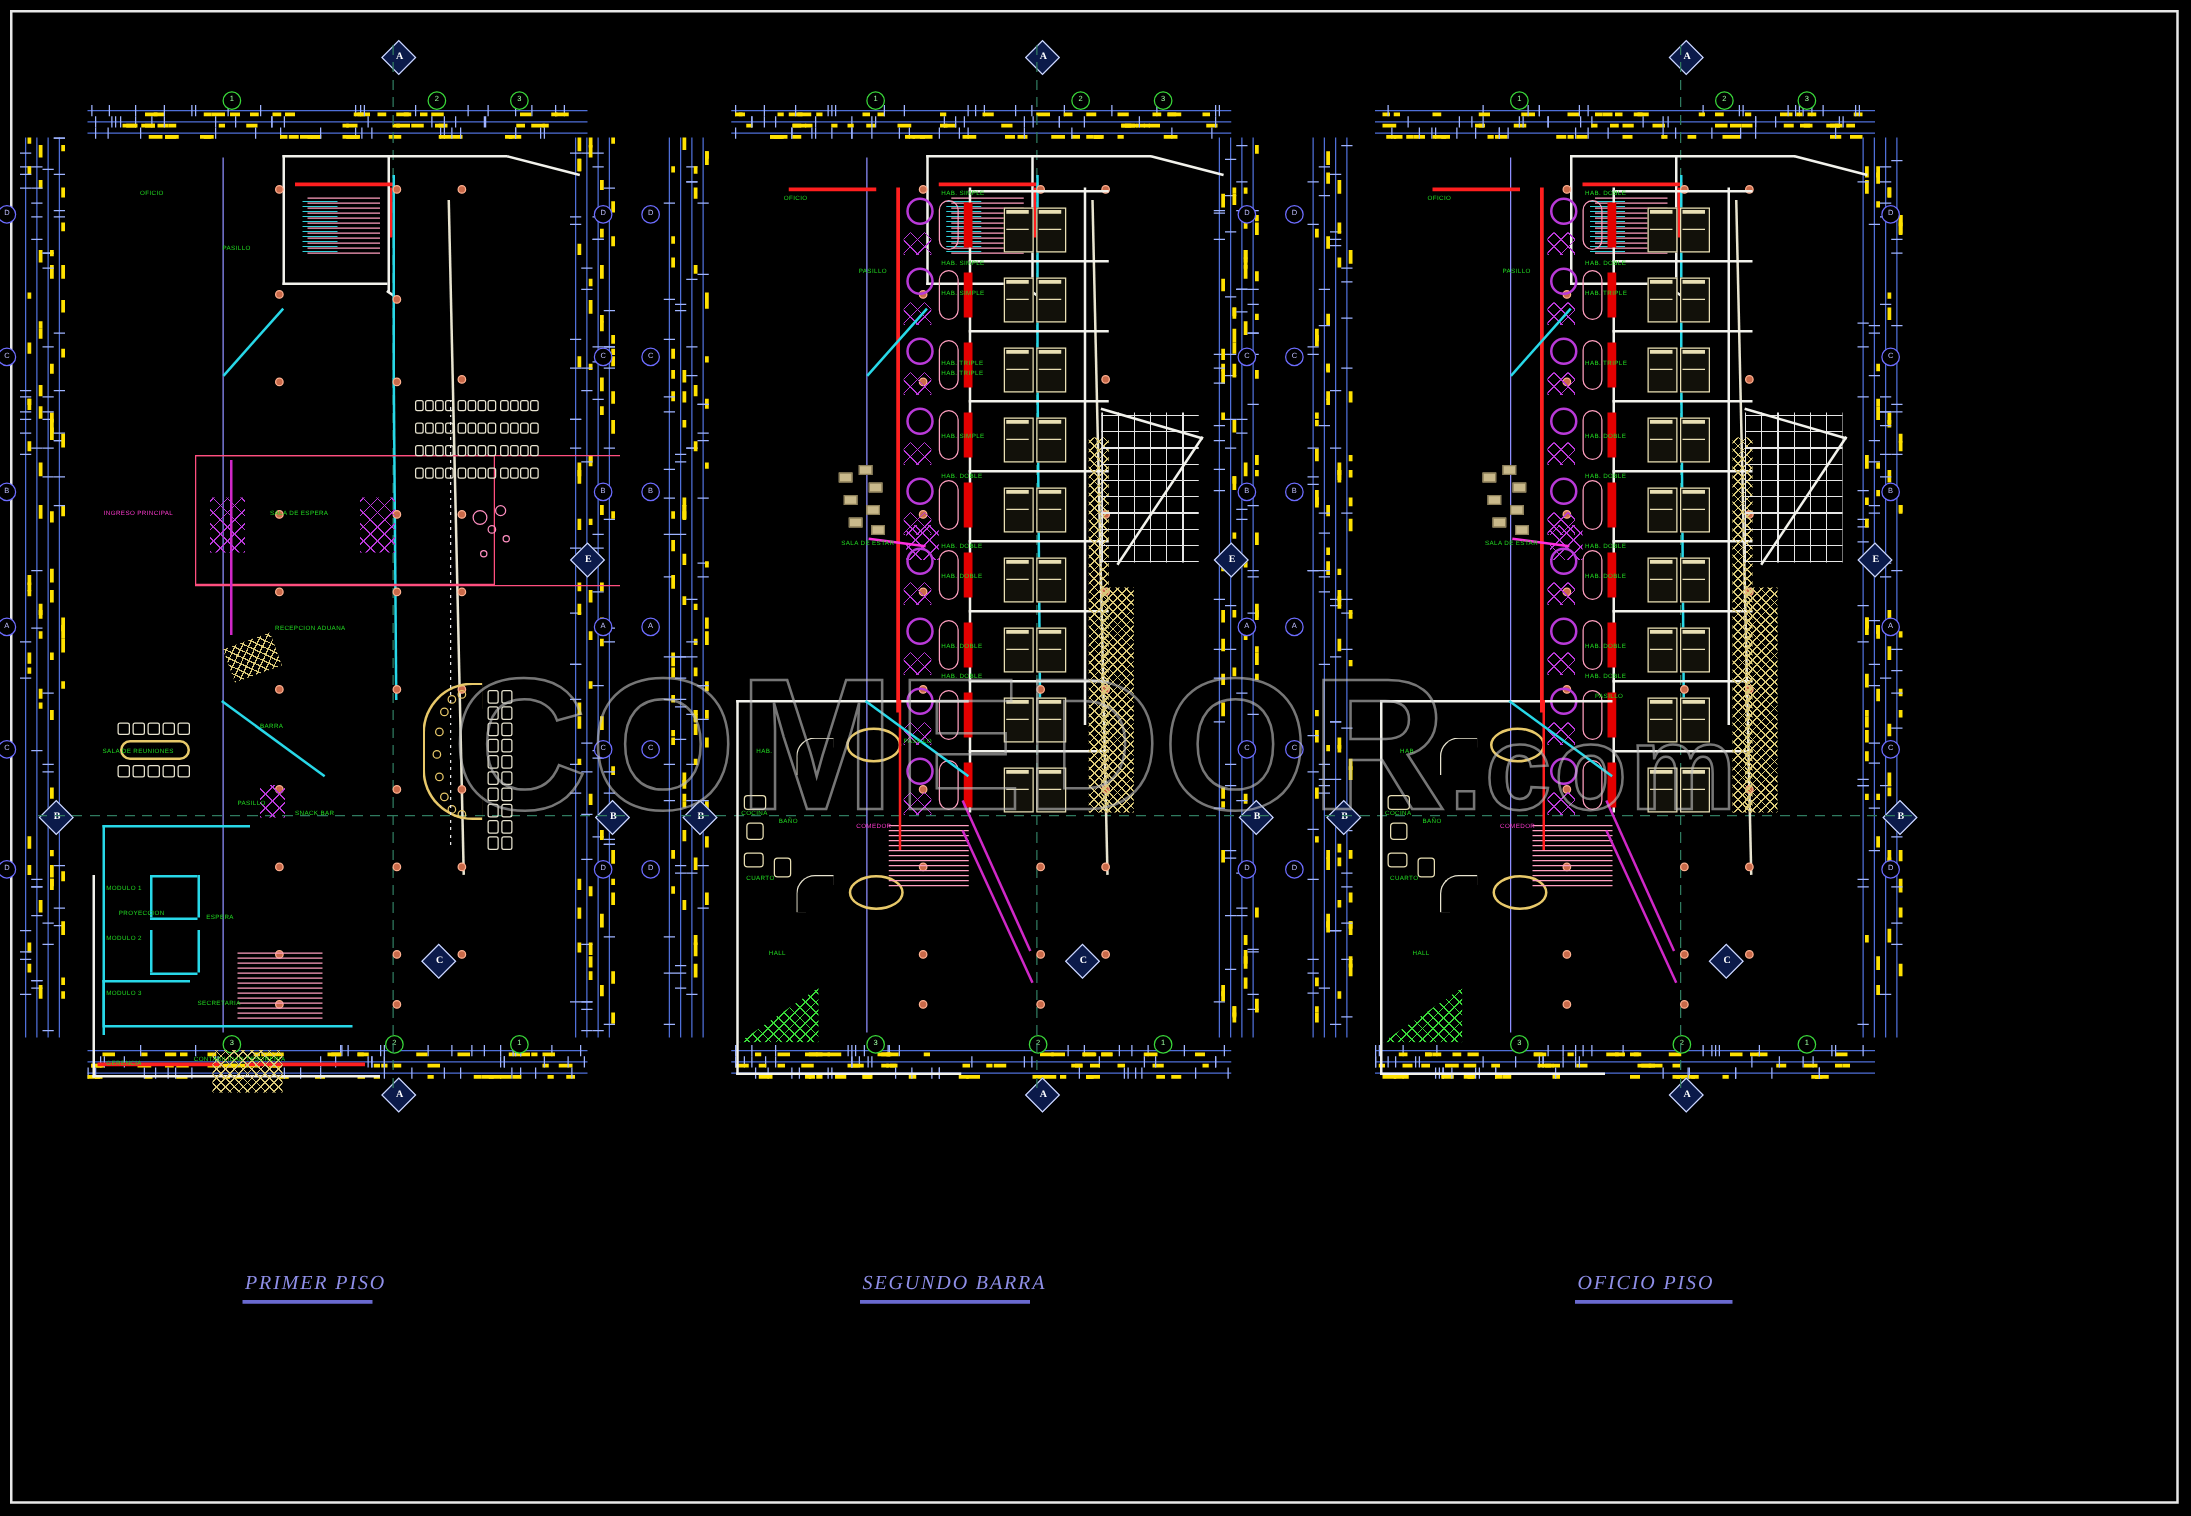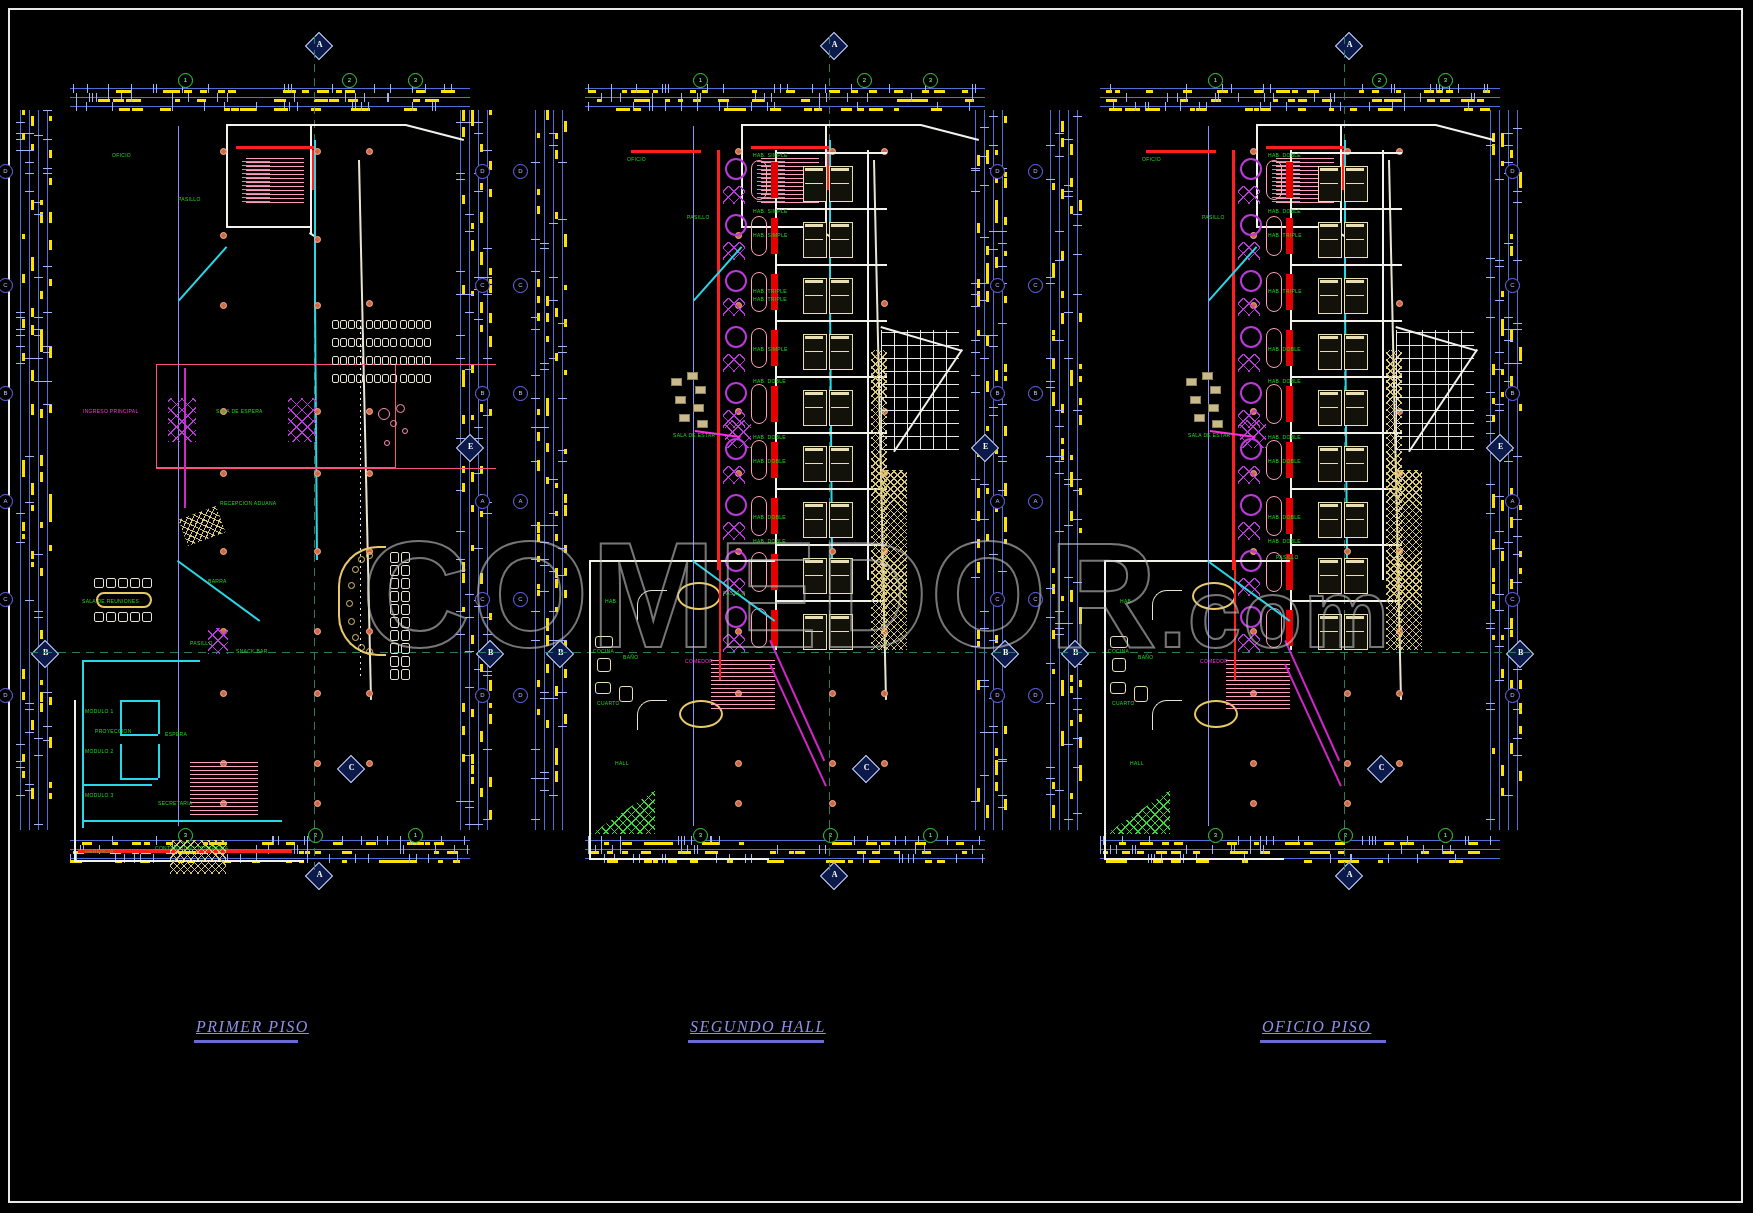--- a/index.html
+++ b/index.html
@@ -4,21 +4,21 @@
 <style>
   html,body{margin:0;padding:0;background:#000;}
   body{width:1753px;height:1213px;overflow:hidden;font-family:"Liberation Sans",sans-serif;}
   #canvas{position:relative;width:1753px;height:1213px;background:#000000;overflow:hidden;}
   #sheet-border{position:absolute;left:8px;top:8px;width:1735px;height:1195px;border:2px solid #e8e8e8;box-sizing:border-box;}
 
   .plan{position:absolute;top:0;width:640px;height:1060px;}
   .lbl{position:absolute;white-space:nowrap;font-family:"Liberation Sans",sans-serif;letter-spacing:.3px;}
 
   
-  .floor-title{position:absolute;color:#8f8fe8;font-style:italic;font-size:16px;letter-spacing:1.5px;font-family:"Liberation Serif",serif;text-decoration:underline;}
+  .floor-title{position:absolute;color:#8f8fe8;font-style:italic;font-size:16px;letter-spacing:1.5px;font-family:"Liberation Serif",serif;}
   .floor-title-rule{position:absolute;height:3px;background:#6a6ad0;}
 
   
   .ln{position:absolute;transform-origin:0 0;}
   .rect{position:absolute;box-sizing:border-box;}
 
   
   .bub{position:absolute;width:13px;height:13px;border-radius:50%;border:1px solid #6d6dff;
        color:#bfbfff;font-size:6px;line-height:12px;text-align:center;background:#000;}
   .bub.g{border-color:#3ad83a;color:#9cffa0;}
@@ -2323,18 +2323,18 @@
       <div class="lbl" style="left:40px;top:760px;color:#21d821;font-size:5px;">HALL</div>
     </div>
 
   <div id="watermark">
     <span>COMEDOR</span><small>.com</small>
   </div>
 
   <div class="floor-title" id="cap-0" style="left:196px;top:1018px;">PRIMER PISO</div>
   <div class="floor-title-rule" style="left:194px;top:1040px;width:104px;"></div>
 
-  <div class="floor-title" id="cap-1" style="left:690px;top:1018px;">SEGUNDO  HALL</div>
+  <div class="floor-title" id="cap-1" style="left:690px;top:1018px;">SEGUNDO  BARRA</div>
   <div class="floor-title-rule" style="left:688px;top:1040px;width:136px;"></div>
 
   <div class="floor-title" id="cap-2" style="left:1262px;top:1018px;">OFICIO  PISO</div>
   <div class="floor-title-rule" style="left:1260px;top:1040px;width:126px;"></div>
 </div>
 
 </body></html>

